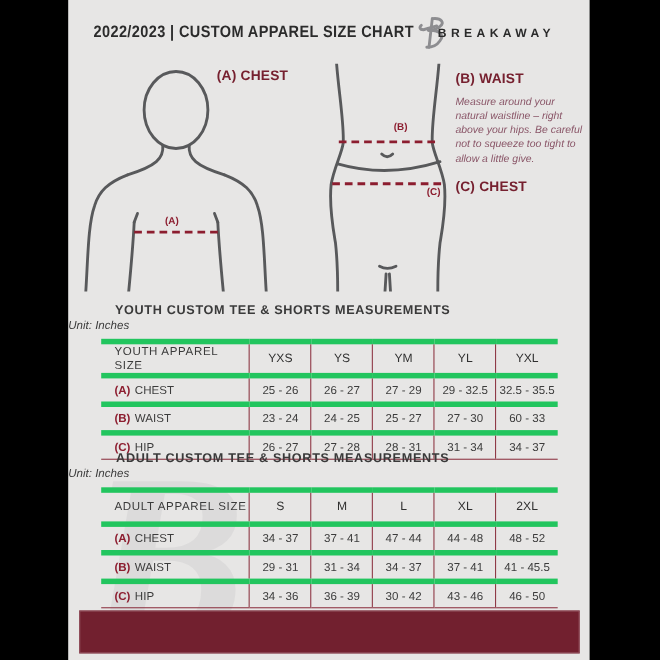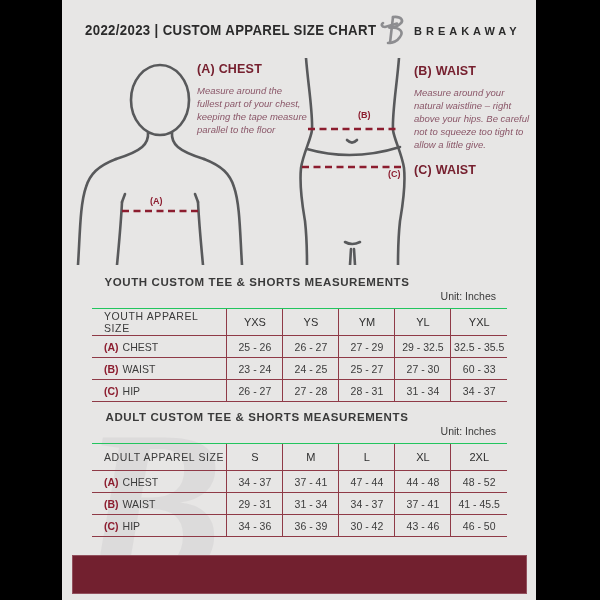--- a/index.html
+++ b/index.html
@@ -13,46 +13,46 @@
     background:#e7e6e5;overflow:hidden;
   }
   
   .hdr-title{
     position:absolute;left:23px;top:21px;
     font-size:15px;font-weight:bold;color:#2b2b2b;letter-spacing:.4px;
     transform:scaleX(.88);transform-origin:left center;white-space:nowrap;
   }
   .logo{position:absolute;left:318px;top:14px;width:28px;height:32px;}
   .brand{
-    position:absolute;left:352px;top:25px;
+    position:absolute;left:336px;top:25px;
     font-size:11px;font-weight:bold;color:#2b2b2b;letter-spacing:4px;white-space:nowrap;
   }
   
   .fig{position:absolute;}
   .m-block{position:absolute;}
   .m-head{font-size:12.5px;font-weight:bold;color:#76202f;letter-spacing:.2px;margin:0 0 8px 0;}
   .m-desc{font-size:9.5px;font-style:italic;color:#8a5668;line-height:1.38;margin:0;}
   .marker{
     position:absolute;font-size:9px;font-weight:bold;color:#8c1d2f;white-space:nowrap;
   }
   
   .sec-title{
     position:absolute;left:0;width:390px;text-align:center;
     font-size:11.5px;font-weight:bold;color:#3a3a3a;letter-spacing:.6px;
   }
   .sec-unit{
-    position:absolute;left:0;width:434px;text-align:right;
-    font-size:10.5px;color:#3a3a3a;
+    position:absolute;left:0;width:434px;text-align:left;
+    font-size:10.5px;font-style:italic;color:#3a3a3a;
   }
   
   table.size{
     position:absolute;left:30px;width:415px;border-collapse:collapse;table-layout:fixed;
   }
   table.size th, table.size td{
-    border-top:1px solid #22c55e;border-bottom:1px solid #8f3a47;
+    border-top:5px solid #22c55e;border-bottom:1px solid #8f3a47;
     text-align:center;padding:0;
   }
   table.size th:not(:first-child), table.size td:not(:first-child){
     border-left:1px solid #8f3a47;
   }
   table.size col.c-label{width:32.5%;}
   table.size th{height:26px;font-size:11px;font-weight:normal;color:#2f2f2f;}
   table.size th.size-cat{font-weight:normal;letter-spacing:.6px;text-align:left;padding-left:12px;font-size:10.5px;color:#3a3a3a;}
   table.size td{height:21px;font-size:10.5px;color:#3c3c3c;}
   table.size td.label-cell{text-align:left;padding-left:12px;}
@@ -113,28 +113,27 @@
       <path d="M64 191 L65 207"></path>
     </g>
     <path d="M18 71 L109 71" stroke="#8c1d2f" stroke-width="2.6" stroke-dasharray="7 4.5" fill="none"></path>
     <path d="M12 109 L114 109" stroke="#8c1d2f" stroke-width="2.6" stroke-dasharray="7 4.5" fill="none"></path>
   </svg>
   <div class="marker" style="left:296px;top:110px;">(B)</div>
   <div class="marker" style="left:326px;top:169px;">(C)</div>
 
   <div class="m-block" style="left:135px;top:62px;width:112px;">
     <p class="m-head">(A) CHEST</p>
-    <p class="m-desc">Measure around the fullest part of your chest, keeping the tape measure parallel to the floor</p>
   </div>
   <div class="m-block" style="left:352px;top:64px;width:118px;">
     <p class="m-head">(B) WAIST</p>
     <p class="m-desc">Measure around your natural waistline – right above your hips. Be careful not to squeeze too tight to allow a little give.</p>
   </div>
   <div class="m-block" style="left:352px;top:163px;width:118px;">
-    <p class="m-head">(C) WAIST</p>
+    <p class="m-head">(C) CHEST</p>
   </div>
 
   <div class="sec-title" style="top:276px;">YOUTH CUSTOM TEE &amp; SHORTS MEASUREMENTS</div>
   <div class="sec-unit" style="top:290px;">Unit: Inches</div>
   <table class="size" style="top:308px;">
     <colgroup>
         <col class="c-label">
         <col>
         <col>
         <col>

